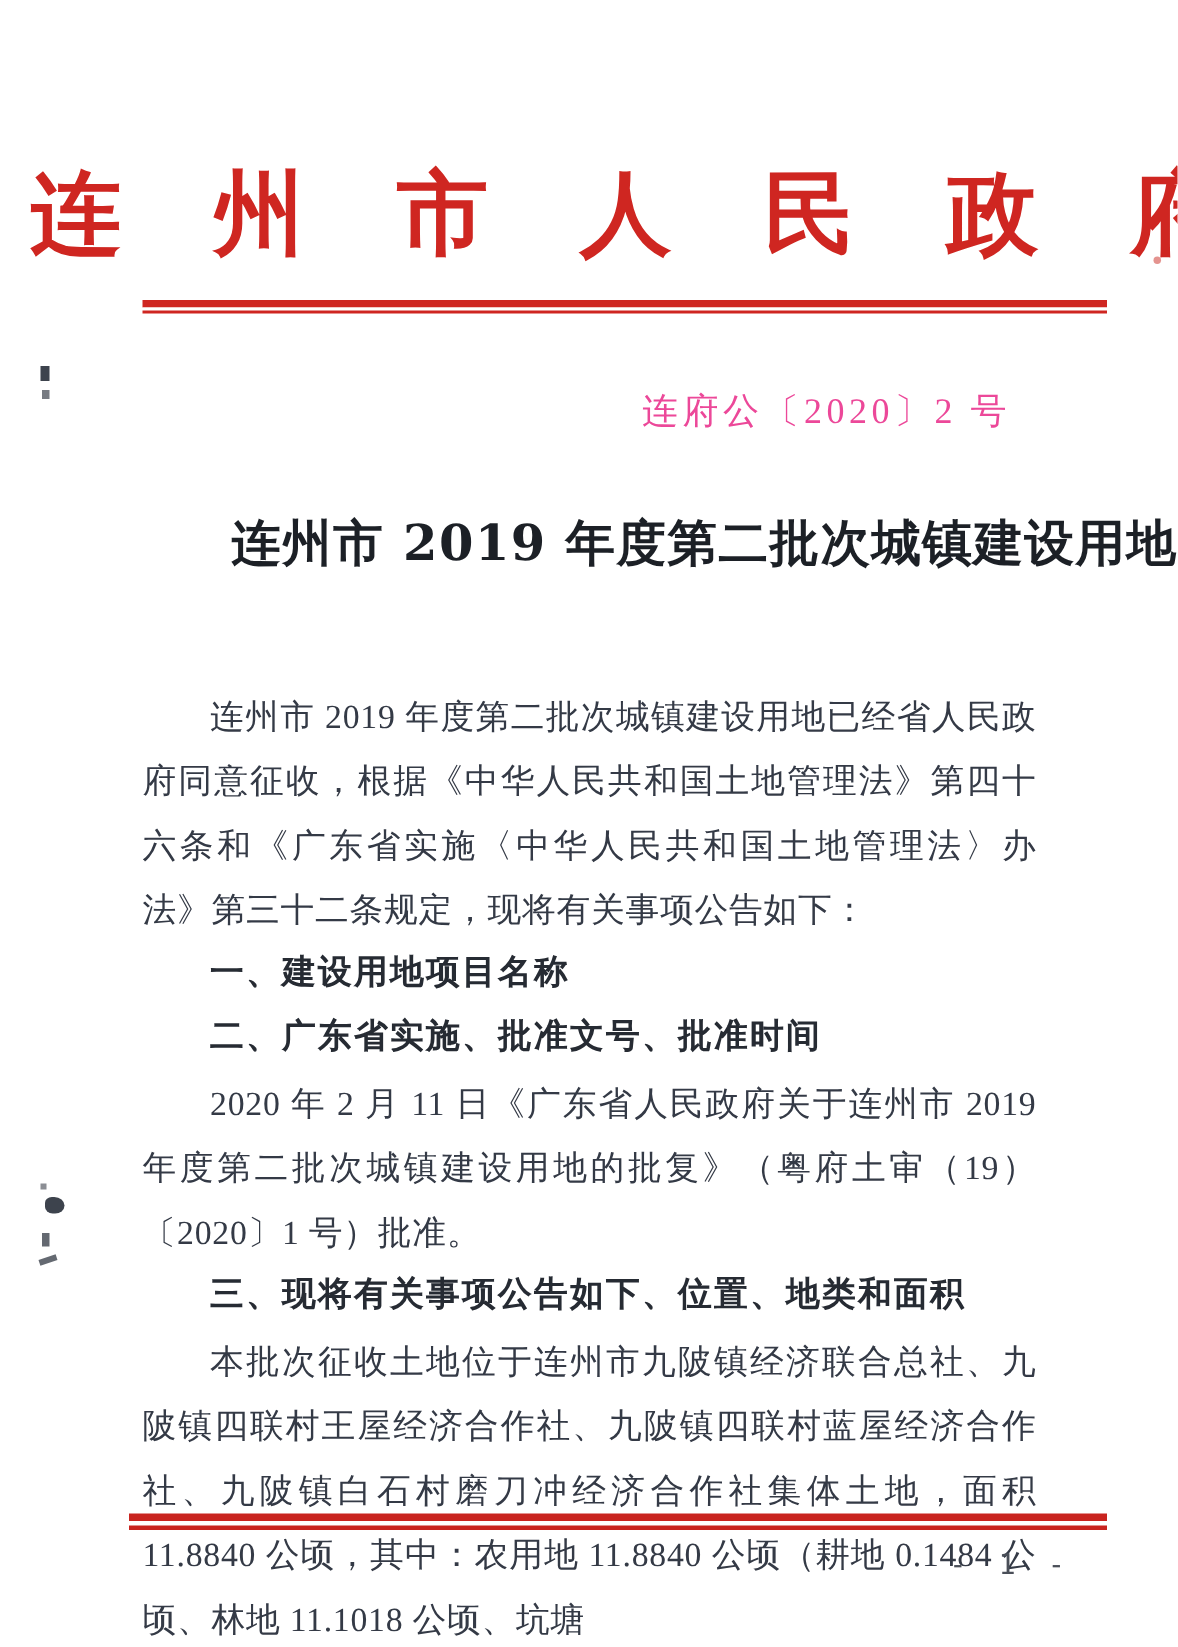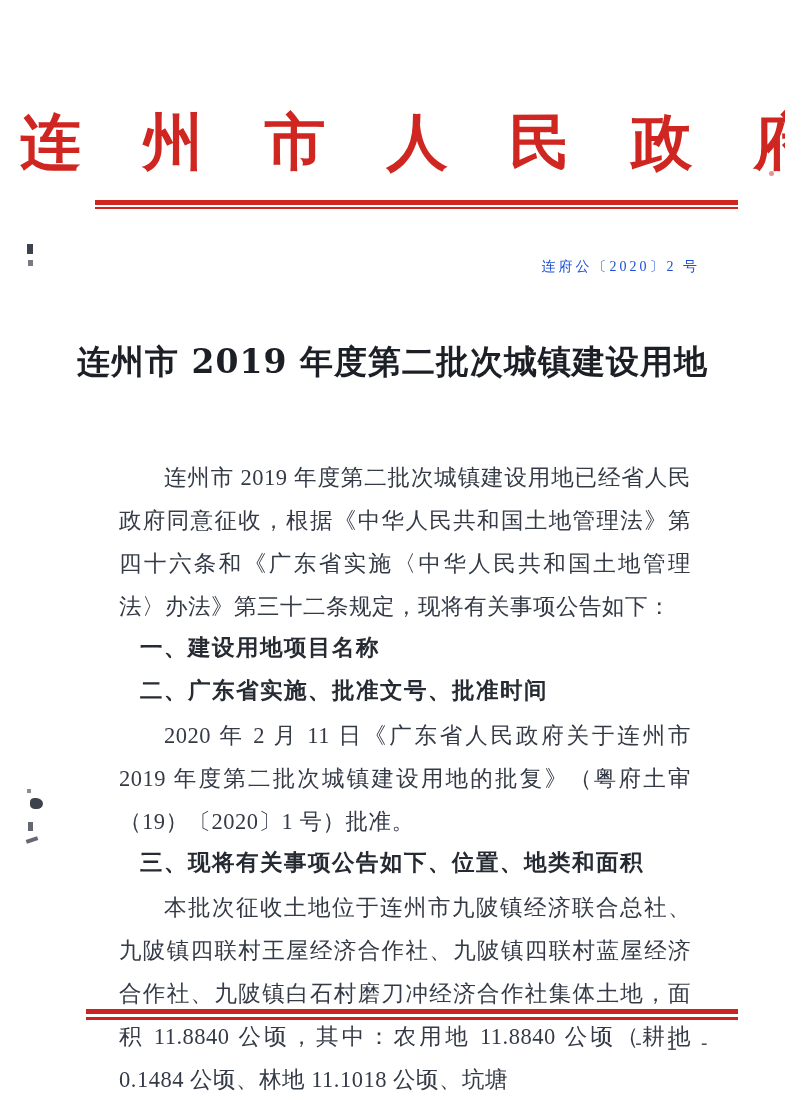--- a/index.html
+++ b/index.html
@@ -41,34 +41,34 @@
   .header-rule .thick { height: 5px; background: #cf2621; }
   .header-rule .gap   { height: 2px; background: #ffffff; }
   .header-rule .thin  { height: 2px; background: #cf2621; }
 
   
   .doc-number {
     position: absolute;
     top: 258px;
     left: 0;
     width: 100%;
-    padding-right: 85px;
+    padding-right: 111px;
     text-align: right;
-    font-size: 14px;
-    color: #1d4ed8;
+    font-size: 24px;
+    color: #ec4899;
     letter-spacing: 3px;
   }
 
   
   .doc-title {
     position: absolute;
     top: 338px;
     left: 0;
     width: 100%;
-    text-align: center;
+    text-align: right;
     font-family: "DejaVu Serif", "Liberation Serif", serif;
     font-weight: bold;
     color: #1c2026;
     font-size: 33px;
     line-height: 47px;
     letter-spacing: 1px;
   }
 
   
   .doc-body {
@@ -77,21 +77,20 @@
     left: 95px;
     width: 596px;
     font-size: 22.5px;
     line-height: 43px;
     color: #343a46;
     text-align: justify;
   }
   .p-body {
     text-indent: 2em;
     letter-spacing: 0.5px;
-    margin-left: 24px;
   }
   .p-heading {
     text-indent: 2em;
     font-family: Liberation Mono, monospace;
     font-weight: bold;
     color: #262b33;
     letter-spacing: 1.5px;
   }
 
   

